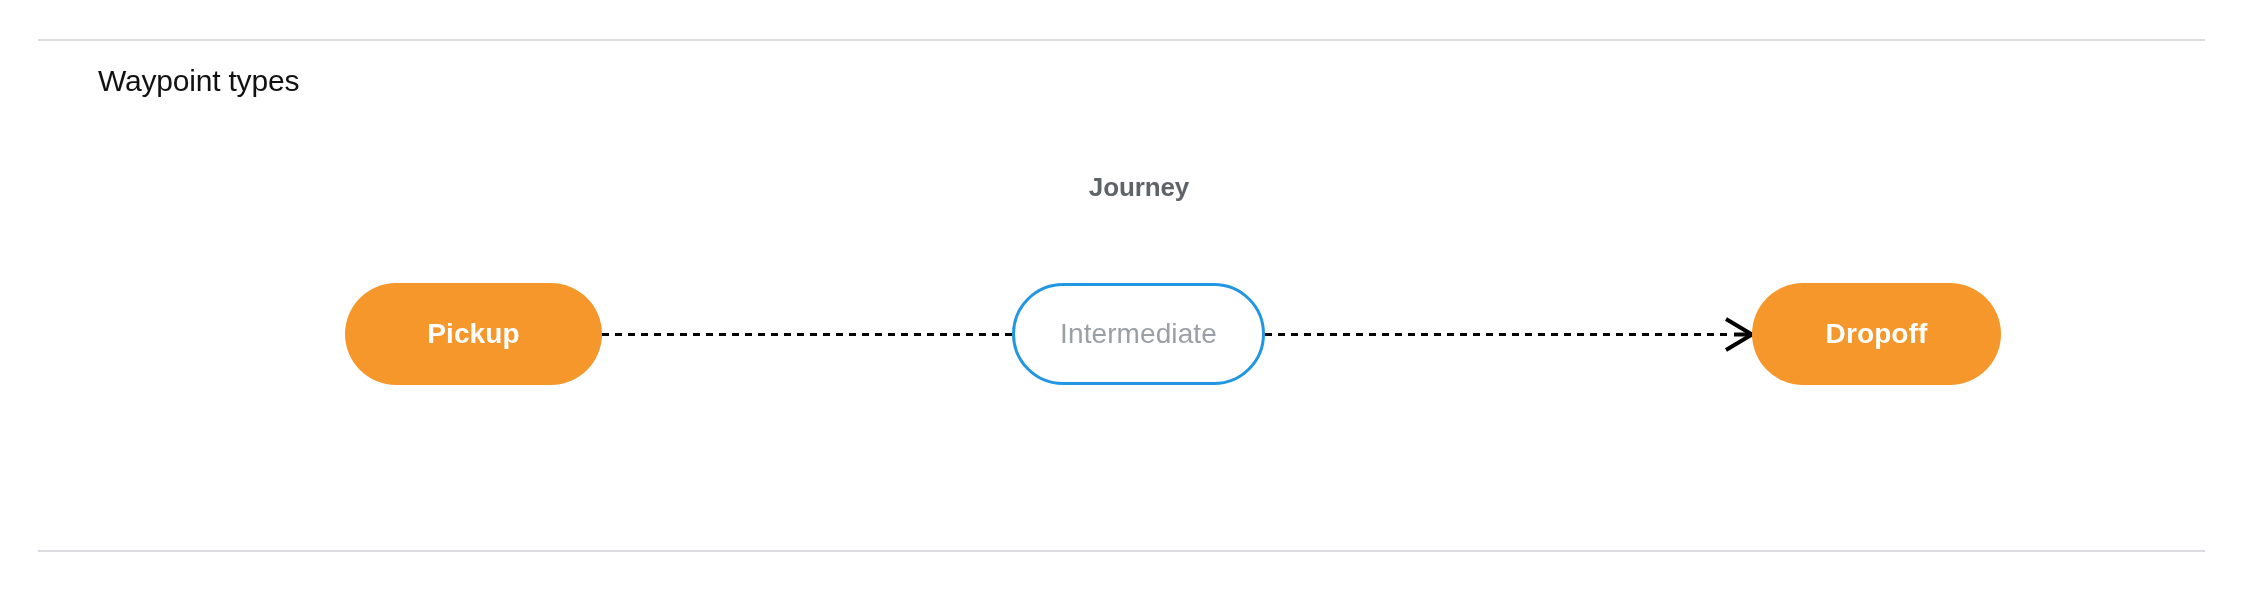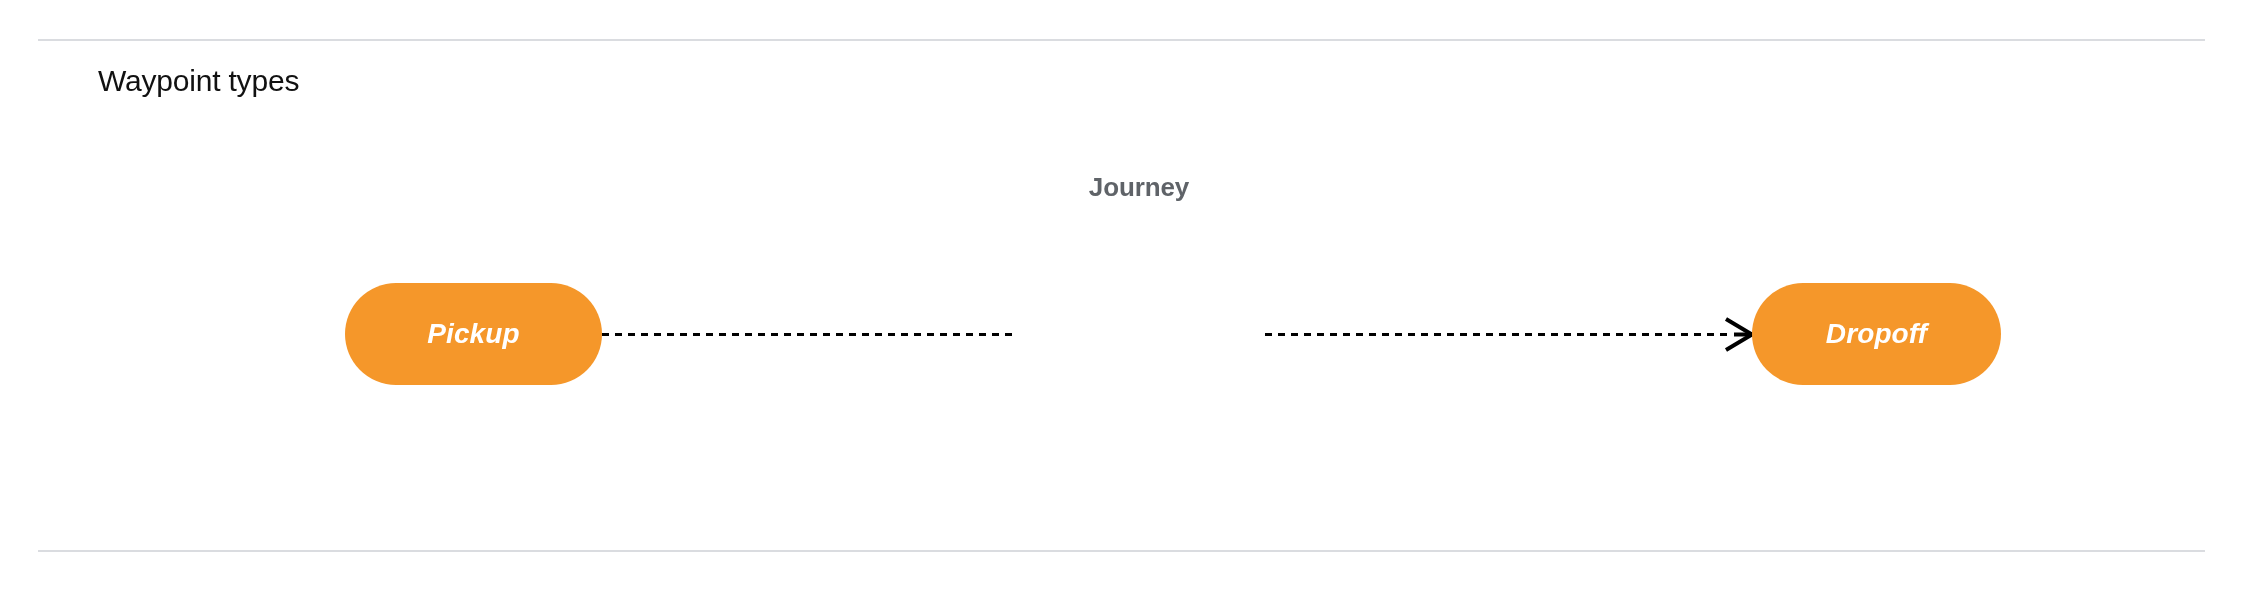--- a/index.html
+++ b/index.html
@@ -83,21 +83,20 @@
     font-size: 28px;
     line-height: 32px;
     white-space: nowrap;
   }
 
   .pill-filled {
     background: #f5972a;
     color: #ffffff;
     font-weight: 700;
     letter-spacing: 0.1px;
-    font-style: italic;
   }
 
   .pill-outlined {
     background: #ffffff;
     border: 3px solid #2196e3;
     color: #9aa0a6;
     font-weight: 400;
     letter-spacing: 0.1px;
   }
 
@@ -142,20 +141,23 @@
   <div class="diagram">
 
     <div class="journey-label">Journey</div>
 
     <div class="pill pill-filled" id="pill-pickup">
       <span>Pickup</span>
     </div>
 
     <div class="connector" id="connector-a"></div>
 
+    <div class="pill pill-outlined" id="pill-intermediate">
+      <span>Intermediate</span>
+    </div>
 
     <div class="connector" id="connector-b"></div>
 
     <div class="arrowhead">
       <svg width="40" height="44" viewBox="0 0 40 44" xmlns="http://www.w3.org/2000/svg">
         <path d="M8 6 L34 21.5 L8 37" fill="none" stroke="#000000" stroke-width="4" stroke-linecap="butt" stroke-linejoin="miter"></path>
         <path d="M16 21.5 L34 21.5" fill="none" stroke="#000000" stroke-width="4"></path>
       </svg>
     </div>
 

